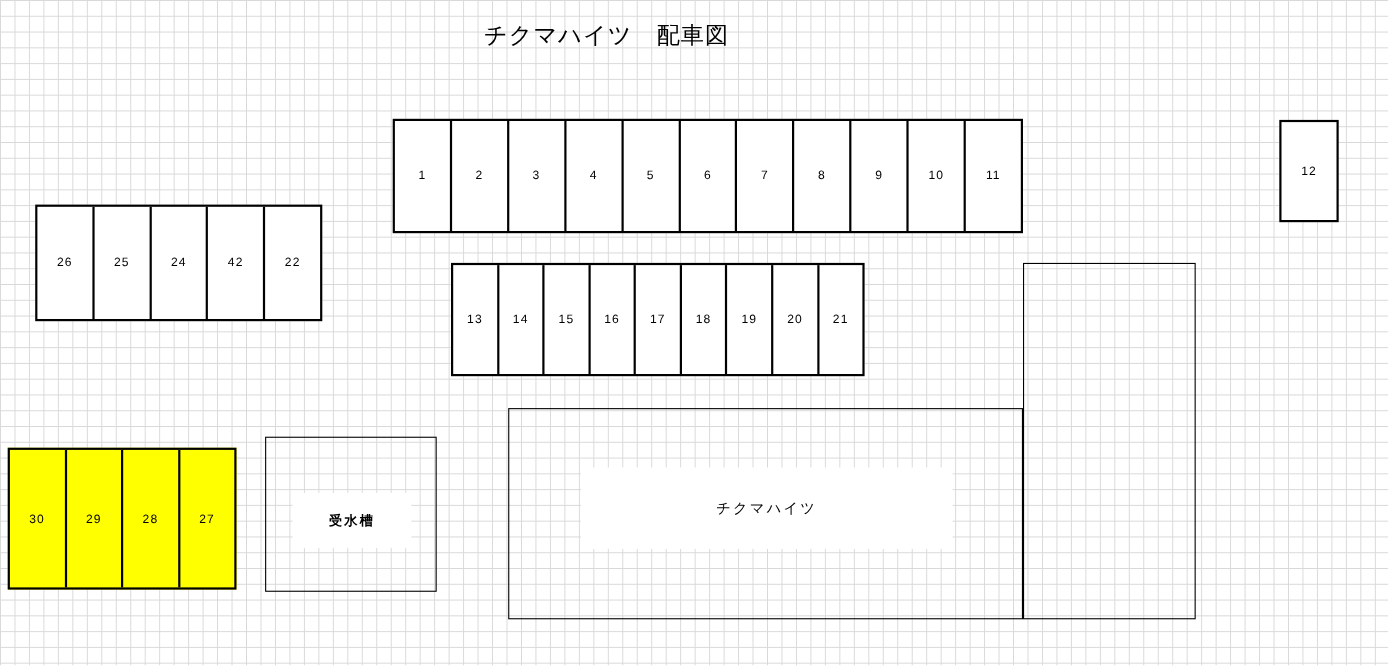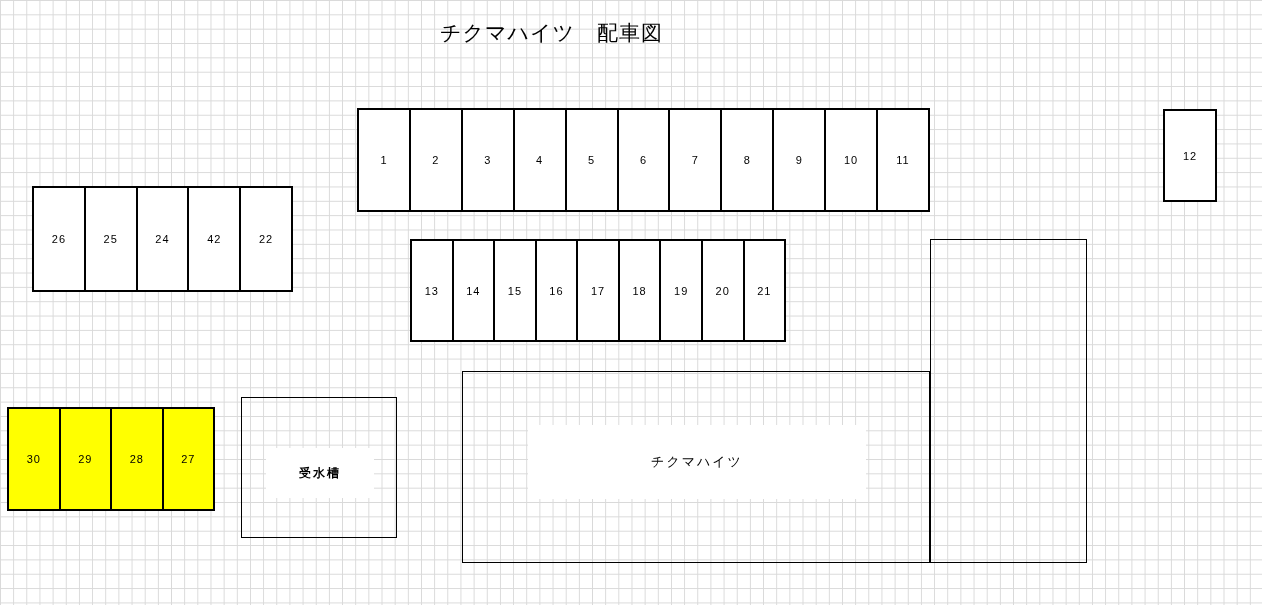--- a/index.html
+++ b/index.html
@@ -57,21 +57,21 @@
     align-items: center;
     justify-content: center;
     font-size: 12px;
     letter-spacing: 2px;
     white-space: pre;
   }
   #row-top        { left: 357px;  top: 108px; width: 573px; height: 104px; }
   #space-12-box   { left: 1163px; top: 109px; width: 54px;  height: 93px; }
   #row-left       { left: 32px;   top: 186px; width: 261px; height: 106px; }
   #row-middle     { left: 410px;  top: 239px; width: 376px; height: 103px; }
-  #row-highlight  { left: 7px;    top: 407px; width: 208px; height: 104px; }
+  #row-highlight  { left: 7px;    top: 407px; width: 208px; height: 129px; }
   #water-tank     { left: 241px;  top: 397px; width: 156px; height: 141px; font-weight: bold; }
   #water-tank .patch { left: 24px; top: 50px; width: 108px; height: 50px; }
   #building       { left: 462px;  top: 371px; width: 468px; height: 192px; }
   #building .patch { left: 65px; top: 53px; width: 338px; height: 74px; font-size: 13px; }
   #tall-structure { left: 930px;  top: 239px; width: 157px; height: 324px; }
 </style>
 </head>
 <body>
 
 <div class="canvas">

